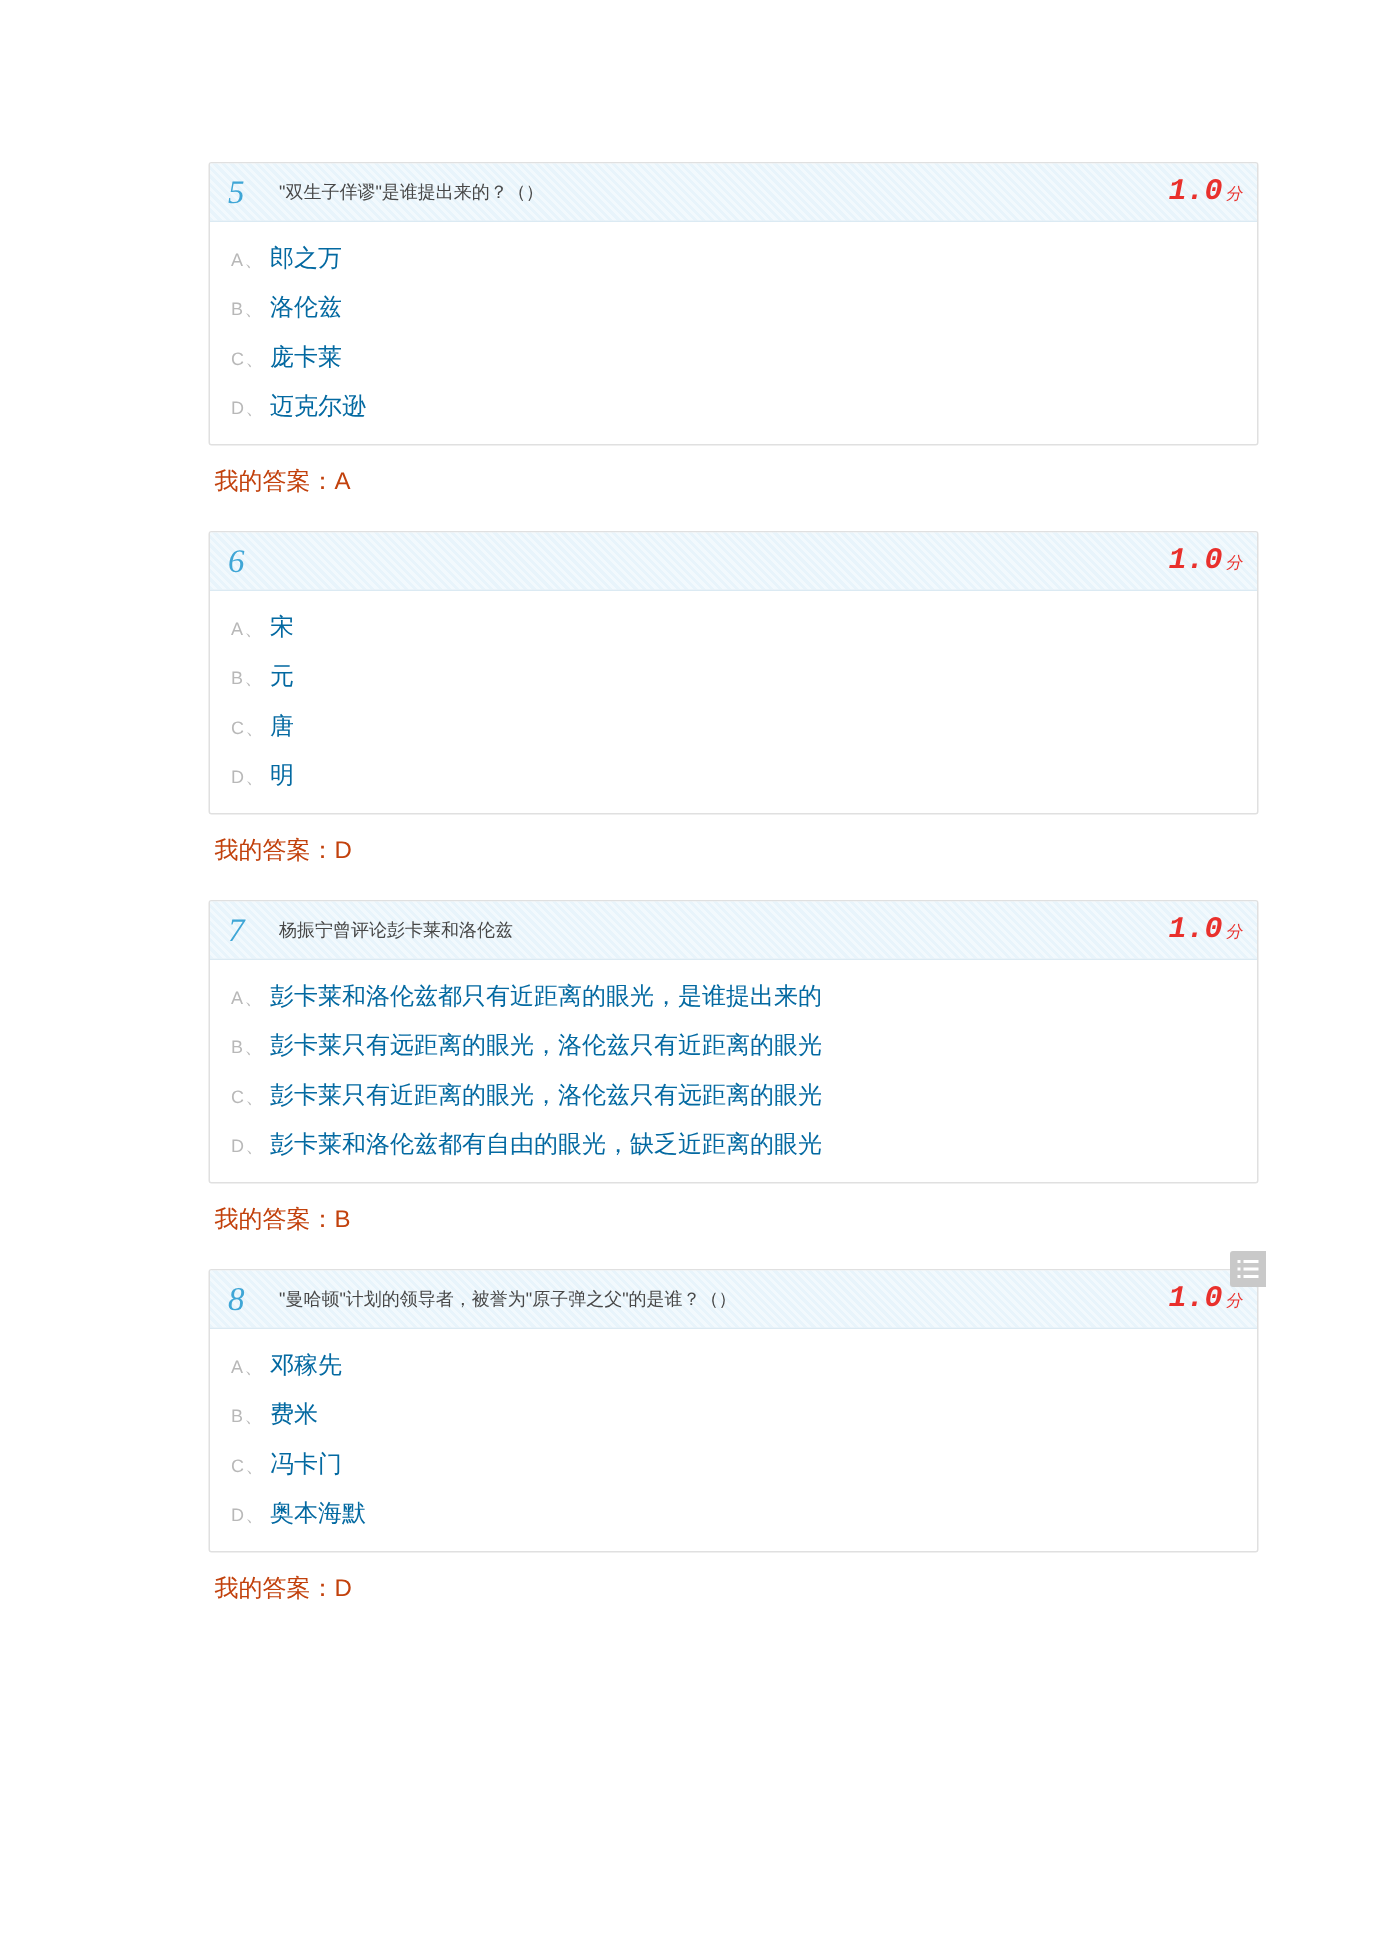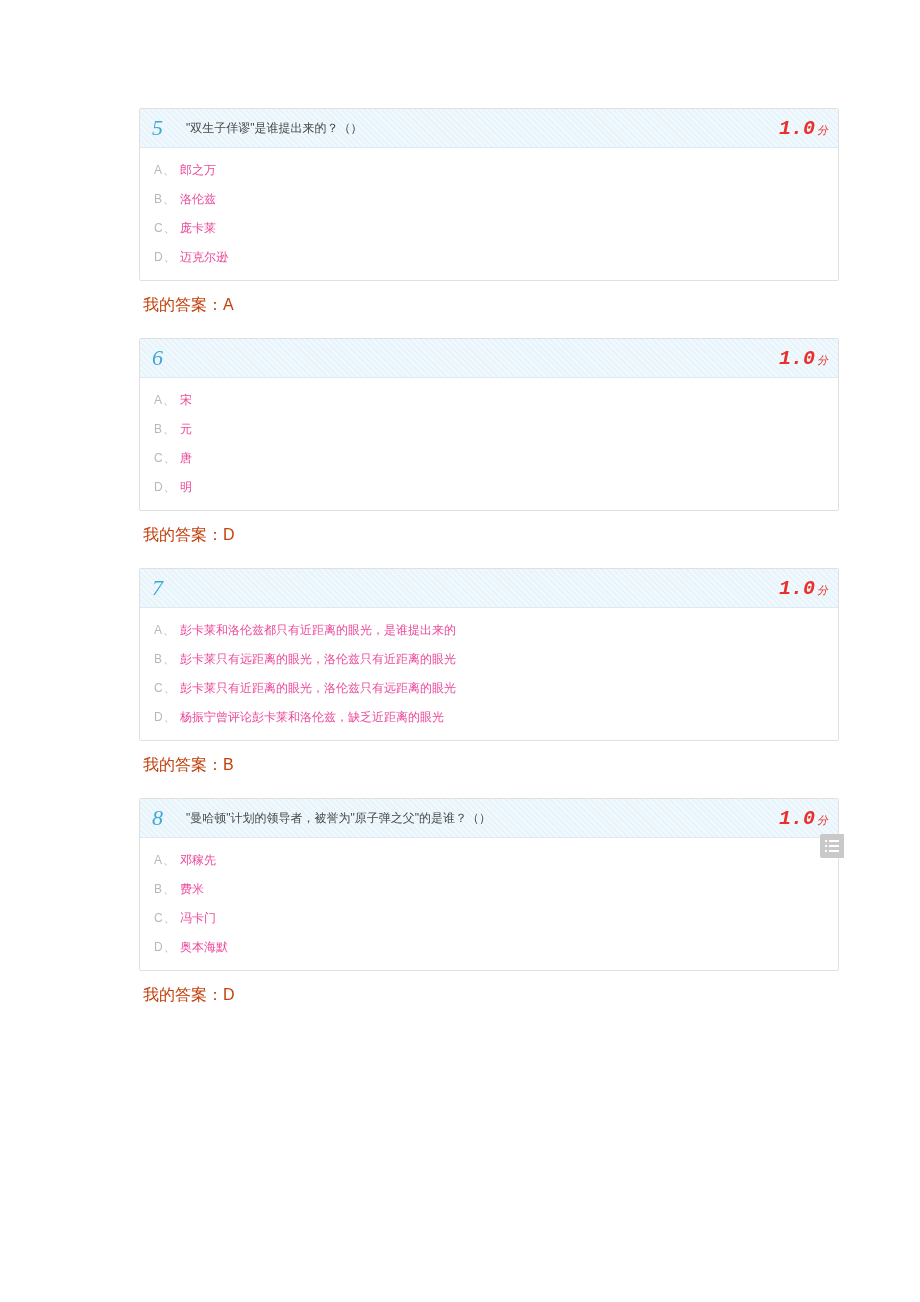--- a/index.html
+++ b/index.html
@@ -76,22 +76,22 @@
       font-size: 12px;
     }
     .opt-row:last-child { margin-bottom: 4px; }
     .opt-label {
       width: 26px;
       color: #b8b8b8;
       font-family: "Microsoft YaHei", Arial, sans-serif;
       letter-spacing: 1px;
     }
     .opt-text {
-      color: #ec4899;
-      font-size: 12px;
+      color: #0369a1;
+      font-size: 16px;
     }
     .answer-line {
       font-size: 16px;
       color: #c2410c;
       padding: 6px 4px 22px 4px;
     }
     .side-tab {
       position: absolute;
       right: 76px;
       top: 834px;
@@ -180,40 +180,41 @@
       </div>
     </div>
   </div>
   <div class="answer-line">
     <span>我的答案：</span><span>D</span>
   </div>
 
   <div class="question-block">
     <div class="q-header">
       <span class="q-number">7</span>
+      <span class="q-text">杨振宁曾评论彭卡莱和洛伦兹</span>
       <span class="q-score">
         <span class="big">1.0</span><span class="small">分</span>
       </span>
     </div>
     <div class="options">
       <div class="opt-row">
         <span class="opt-label">A、</span>
         <span class="opt-text">彭卡莱和洛伦兹都只有近距离的眼光，是谁提出来的</span>
       </div>
       <div class="opt-row">
         <span class="opt-label">B、</span>
         <span class="opt-text">彭卡莱只有远距离的眼光，洛伦兹只有近距离的眼光</span>
       </div>
       <div class="opt-row">
         <span class="opt-label">C、</span>
         <span class="opt-text">彭卡莱只有近距离的眼光，洛伦兹只有远距离的眼光</span>
       </div>
       <div class="opt-row">
         <span class="opt-label">D、</span>
-        <span class="opt-text">杨振宁曾评论彭卡莱和洛伦兹，缺乏近距离的眼光</span>
+        <span class="opt-text">彭卡莱和洛伦兹都有自由的眼光，缺乏近距离的眼光</span>
       </div>
     </div>
   </div>
   <div class="answer-line">
     <span>我的答案：</span><span>B</span>
   </div>
 
   <div class="question-block">
     <div class="q-header">
       <span class="q-number">8</span>

